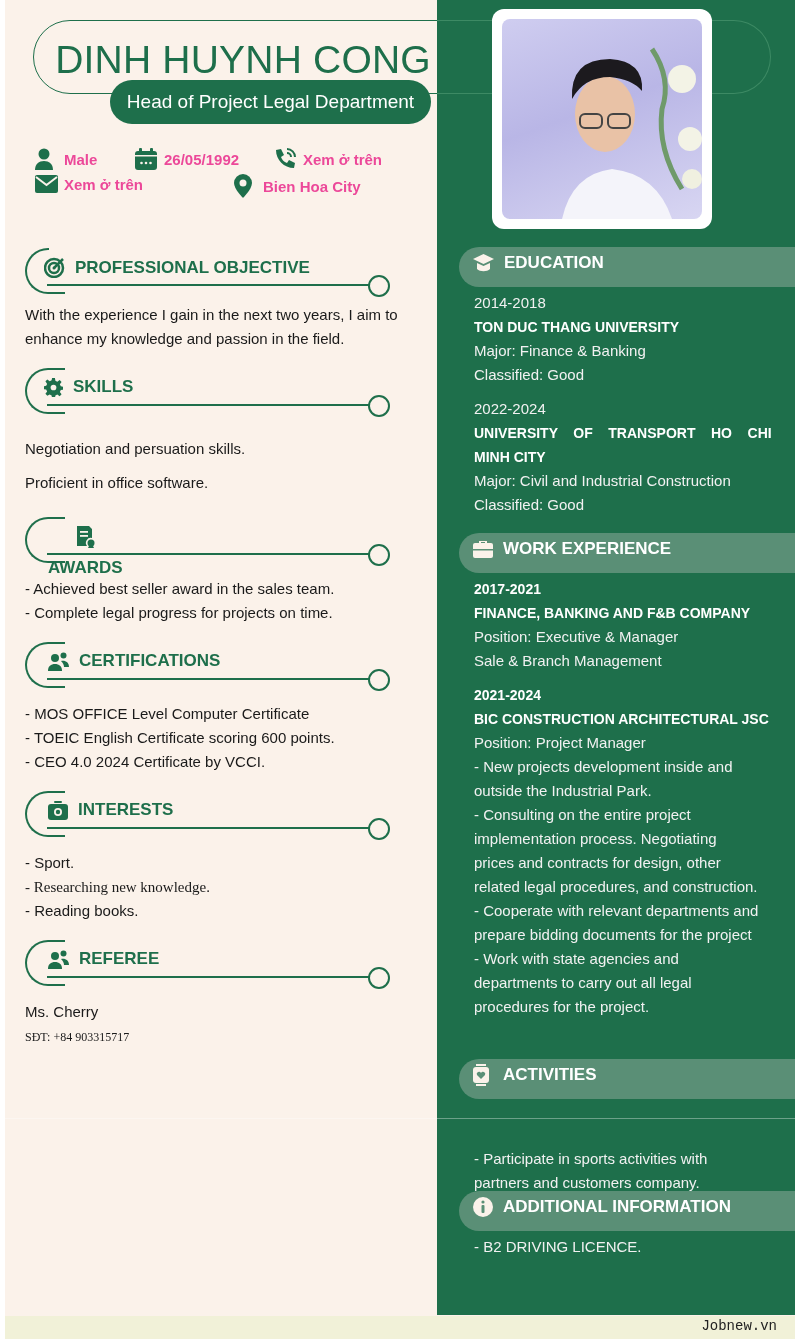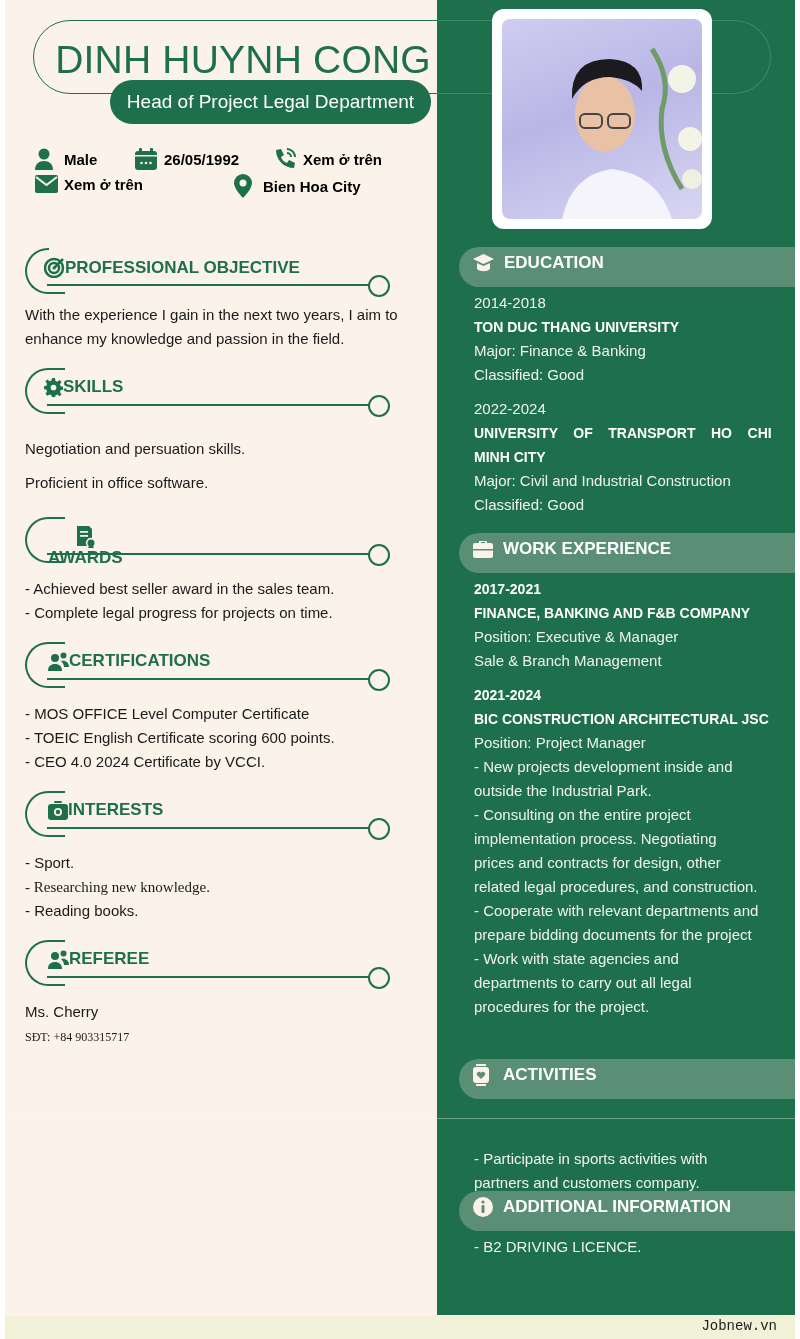--- a/index.html
+++ b/index.html
@@ -9,34 +9,34 @@
   .page { position: absolute; left: 5px; top: 0; width: 790px; height: 1316px; background: #fbf2ea; }
   .right-col { position: absolute; left: 437px; top: 0; width: 358px; height: 1315px; background: #1e6f4b; }
   .faint-line { position: absolute; left: 5px; top: 1118px; width: 790px; height: 1px; background: rgba(255,255,255,0.35); }
 
   
   .name-outline { position: absolute; left: 33px; top: 20px; width: 738px; height: 74px; border: 1px solid #1e6f4b; border-radius: 37px; }
   .name-outline-right { position: absolute; left: 437px; top: 20px; width: 334px; height: 74px; border: 1px solid #3d8a64; border-left: none; border-radius: 0 37px 37px 0; }
   .name { position: absolute; left: 33px; top: 38px; width: 420px; text-align: center; font-size: 39px; color: #1e6f4b; letter-spacing: 0.2px; }
   .title-pill { position: absolute; left: 110px; top: 80px; width: 321px; height: 44px; background: #1e6f4b; border-radius: 22px; color: #fff; font-size: 19px; line-height: 44px; text-align: center; }
 
-  .contact { position: absolute; font-size: 15px; font-weight: bold; color: #000000; display: flex; align-items: center; gap: 6px; }
+  .contact { position: absolute; font-size: 15px; font-weight: bold; color: #ec4899; display: flex; align-items: center; gap: 6px; }
   .contact svg { fill: #1e6f4b; }
 
   
   .photo-frame { position: absolute; left: 492px; top: 9px; width: 220px; height: 220px; background: #fff; border-radius: 12px; padding: 10px; }
   .photo { width: 200px; height: 200px; border-radius: 8px; overflow: hidden; position: relative; background: linear-gradient(160deg,#cfcdf0 0%, #b9b6e6 45%, #d8d6f2 100%); }
 
   
   .l-head { position: absolute; left: 25px; width: 365px; height: 48px; }
   .l-head .arc { position: absolute; left: 0; top: 0; width: 40px; height: 46px; border: 2px solid #1e6f4b; border-right: none; border-radius: 24px 0 0 24px; border-top-color: #1e6f4b; }
   .l-head .arc-cover { position: absolute; left: 24px; top: -2px; width: 20px; height: 4px; background: #fbf2ea; }
   .l-head .line { position: absolute; left: 22px; top: 36px; width: 322px; height: 2px; background: #1e6f4b; }
   .l-head .dot { position: absolute; left: 343px; top: 27px; width: 22px; height: 22px; border: 2px solid #1e6f4b; border-radius: 50%; background: #fbf2ea; }
-  .l-head .label { position: absolute; top: 9px; font-size: 17px; font-weight: bold; color: #1e6f4b; display: flex; align-items: center; }
+  .l-head .label { position: absolute; top: 9px; font-size: 17px; font-weight: bold; color: #1e6f4b; display: flex; align-items: center; gap: 10px; }
   .l-head .label svg { fill: #1e6f4b; }
 
   .l-text { position: absolute; left: 25px; width: 395px; font-size: 15px; color: #1a1a1a; line-height: 24px; }
 
   
   .r-head { position: absolute; left: 459px; width: 336px; height: 40px; background: #5a8f76; border-radius: 20px 0 0 20px; }
   .r-head .label { position: absolute; left: 14px; top: 0; height: 32px; display: flex; align-items: center; gap: 10px; font-size: 17px; font-weight: bold; color: #ffffff; }
   .r-head .label svg { fill: #fbf2ea; }
   .r-text { position: absolute; left: 474px; width: 310px; font-size: 15px; color: #f1f1f1; line-height: 24px; }
   .r-text .b { font-weight: bold; font-size: 14px; color: #fff; }

